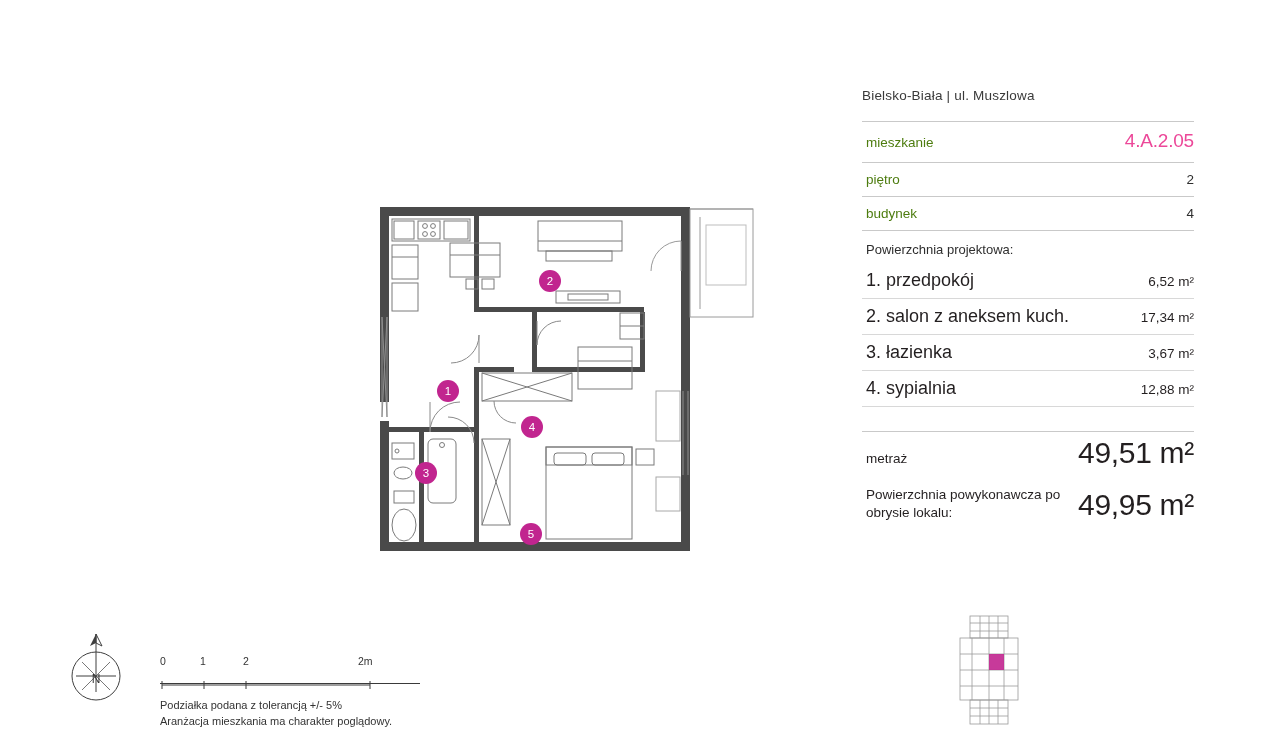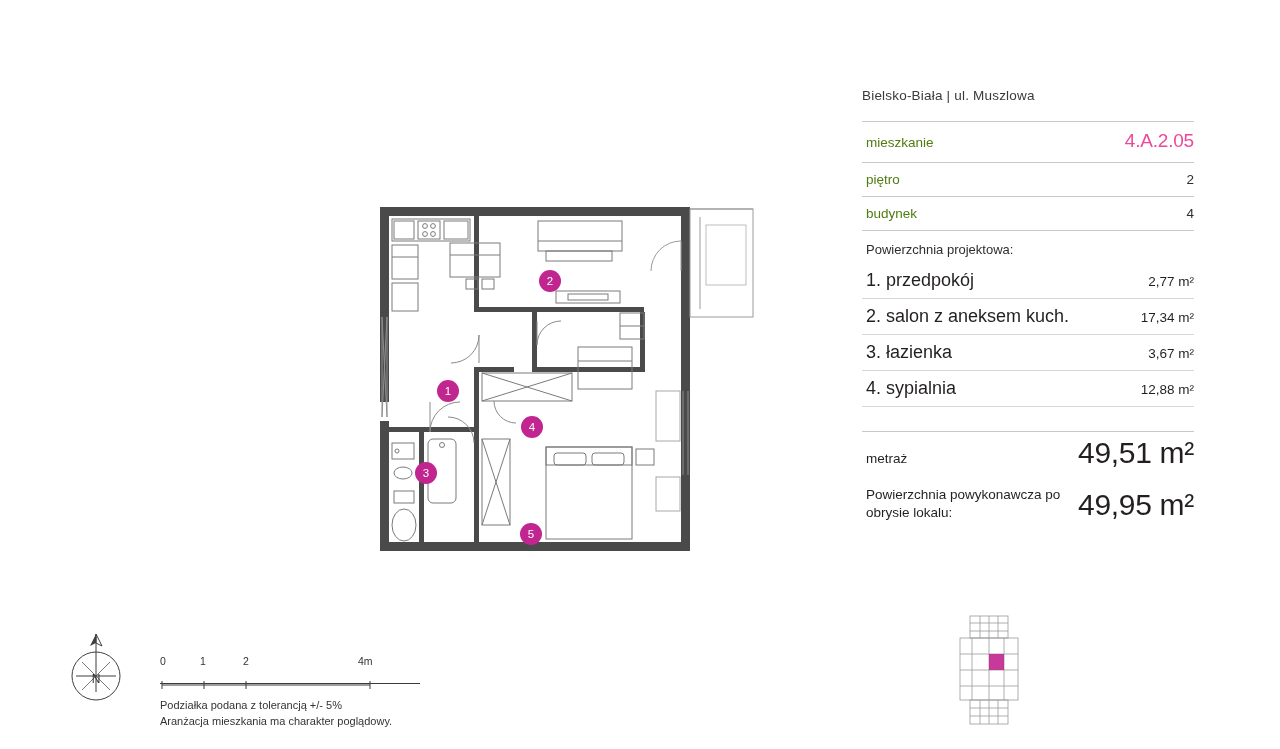--- a/index.html
+++ b/index.html
@@ -268,21 +268,21 @@
     <div class="row">
       <span class="label">budynek</span>
       <span class="value">4</span>
     </div>
 
     <div class="rule"></div>
     <div class="sect-title">Powierzchnia projektowa:</div>
 
     <div class="area-row">
       <span class="nm">1. przedpokój</span>
-      <span class="ar">2,77 m²</span>
+      <span class="ar">6,52 m²</span>
     </div>
     <div class="area-row">
       <span class="nm">2. salon z aneksem kuch.</span>
       <span class="ar">17,34 m²</span>
     </div>
     <div class="area-row">
       <span class="nm">3. łazienka</span>
       <span class="ar">3,67 m²</span>
     </div>
     <div class="area-row">
@@ -344,21 +344,21 @@
       <line x1="50" y1="30" x2="22" y2="58" stroke="#3f3f3f" stroke-width="0.7"></line>
     </svg>
     <div class="n-letter">N</div>
   </div>
 
   <div class="scalebar">
     <div class="ticks">
       <span class="tick-label" style="left:0px;">0</span>
       <span class="tick-label" style="left:40px;">1</span>
       <span class="tick-label" style="left:83px;">2</span>
-      <span class="tick-label" style="left:198px;">4m</span>
+      <span class="tick-label" style="left:198px;">2m</span>
     </div>
     <div class="bar">
       <div class="line"></div>
       <svg width="250" height="8" viewBox="0 0 250 8" xmlns="http://www.w3.org/2000/svg" style="position:absolute;left:0;top:0;">
         <line x1="2" y1="4" x2="210" y2="4" stroke="#3a3a3a" stroke-width="1"></line>
         <line x1="2" y1="0" x2="2" y2="8" stroke="#3a3a3a" stroke-width="1"></line>
         <line x1="44" y1="0" x2="44" y2="8" stroke="#3a3a3a" stroke-width="1"></line>
         <line x1="86" y1="0" x2="86" y2="8" stroke="#3a3a3a" stroke-width="1"></line>
         <line x1="210" y1="0" x2="210" y2="8" stroke="#3a3a3a" stroke-width="1"></line>
       </svg>

